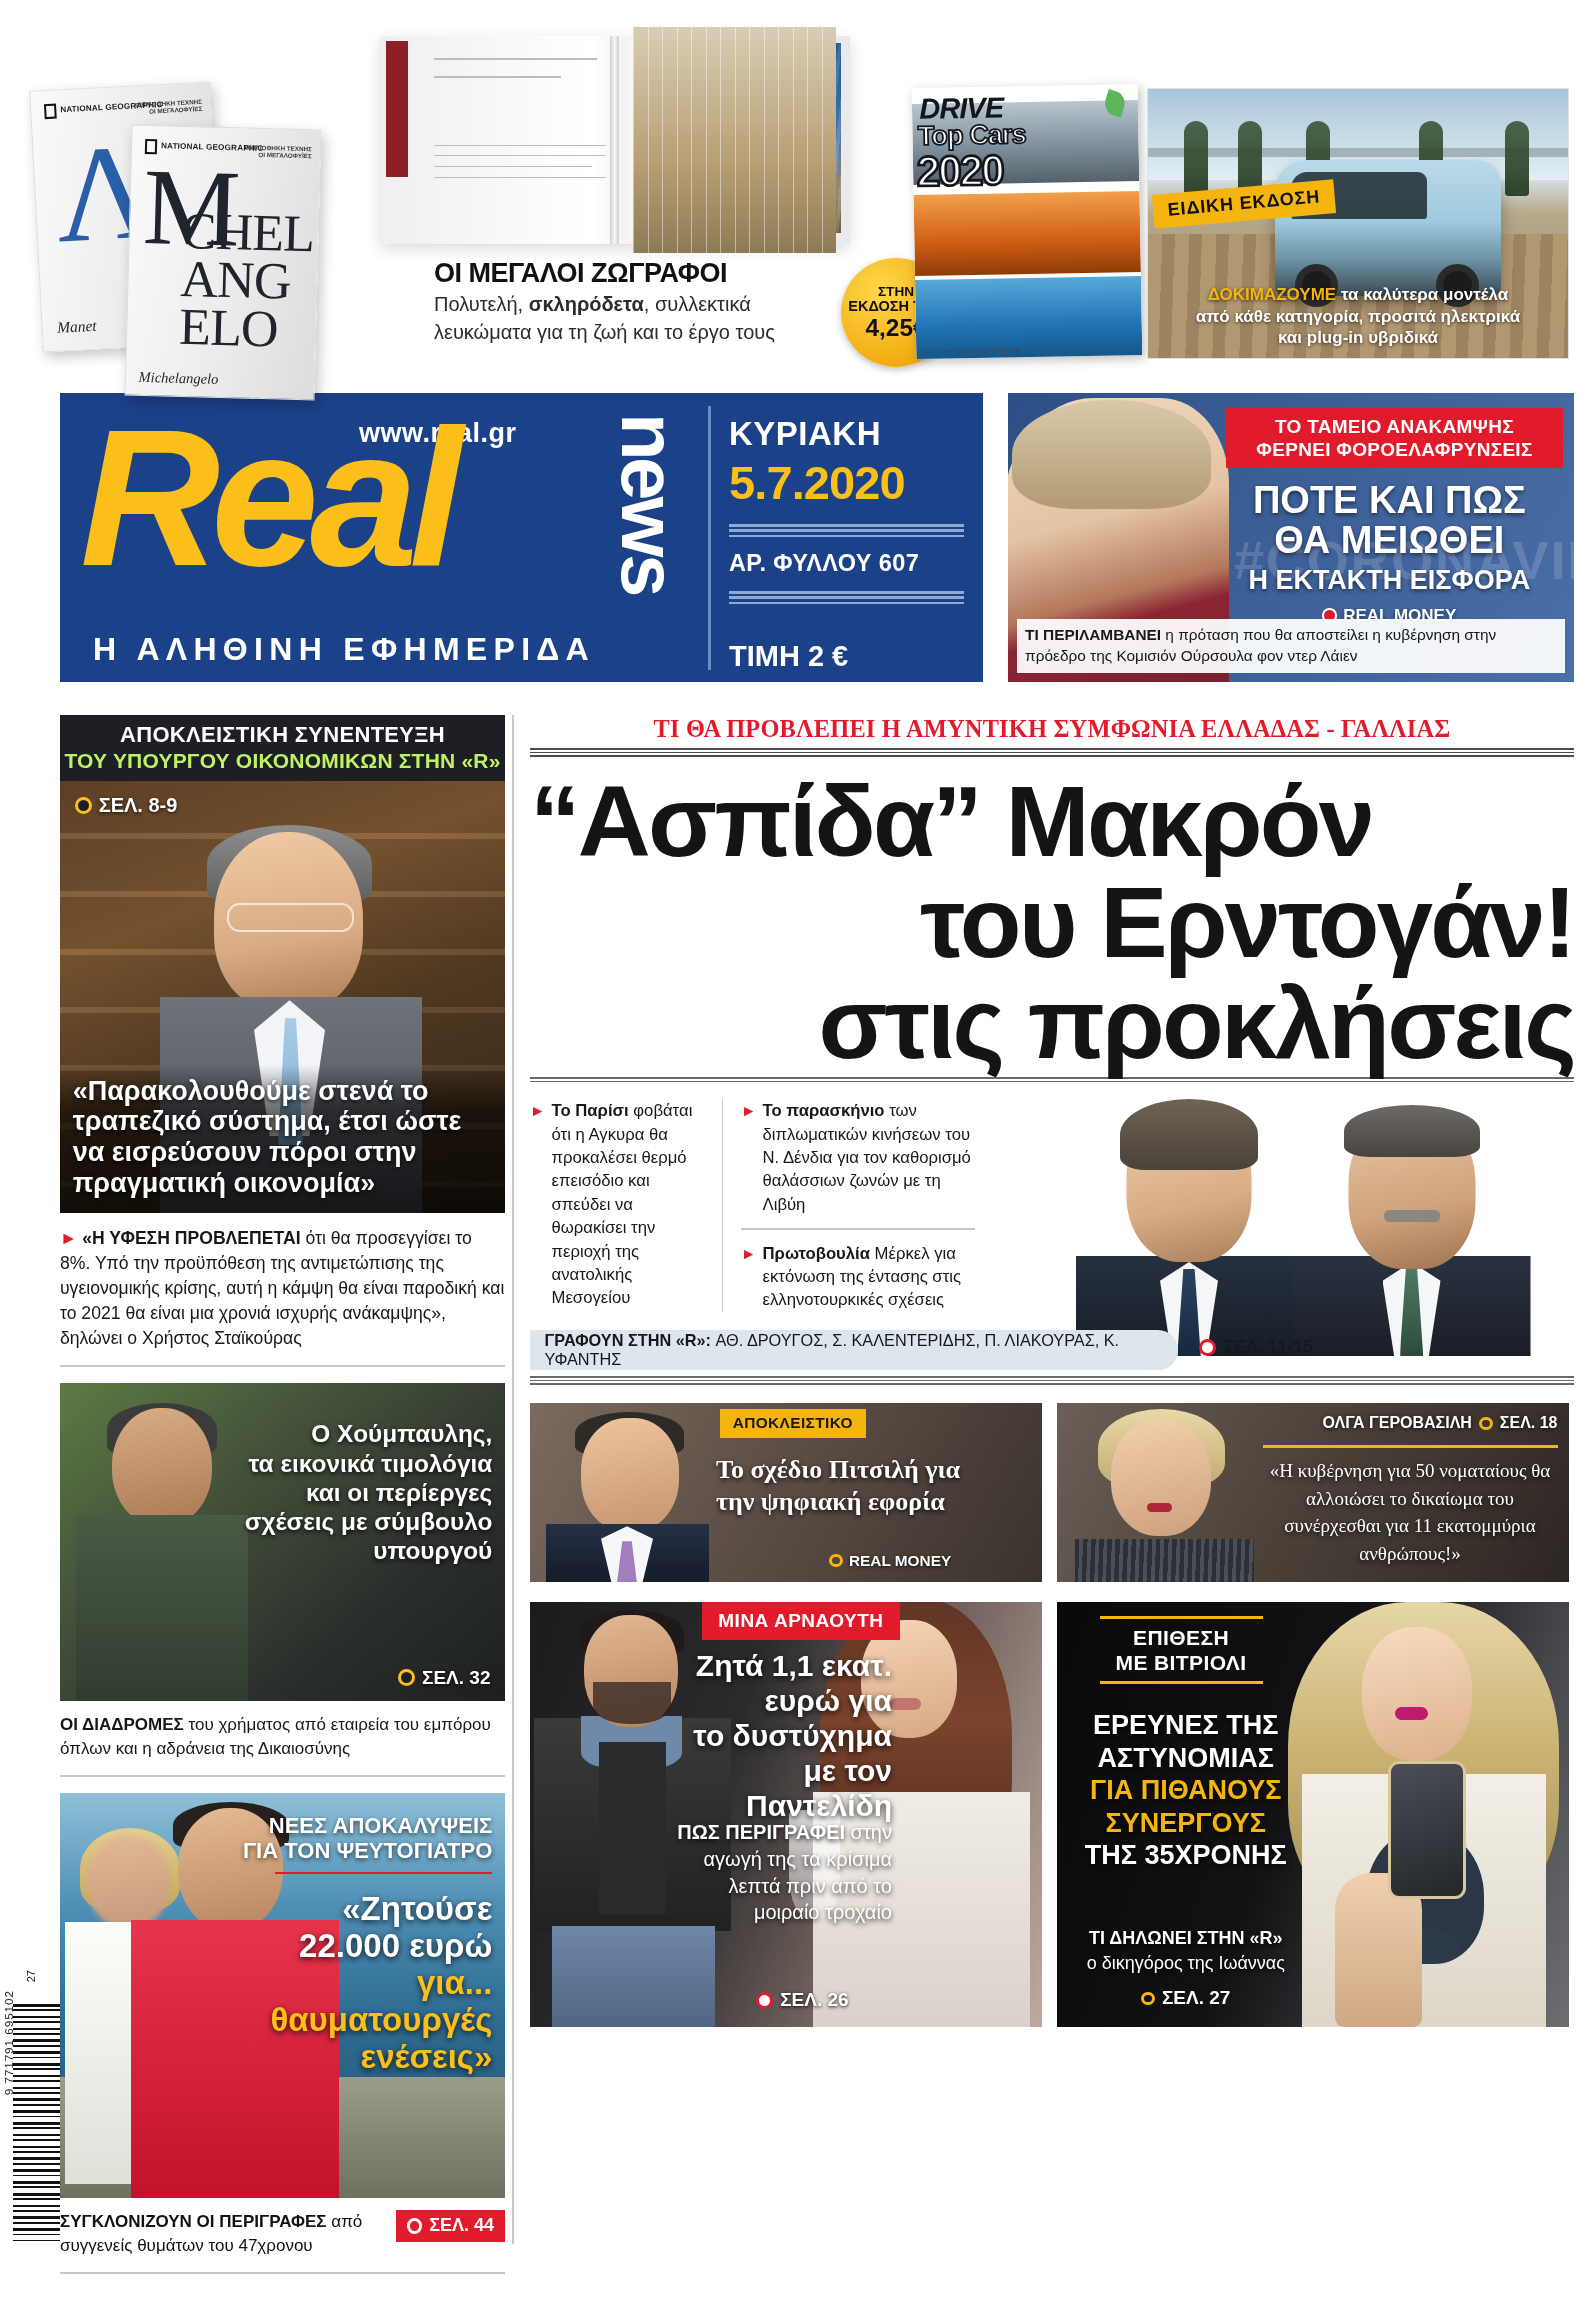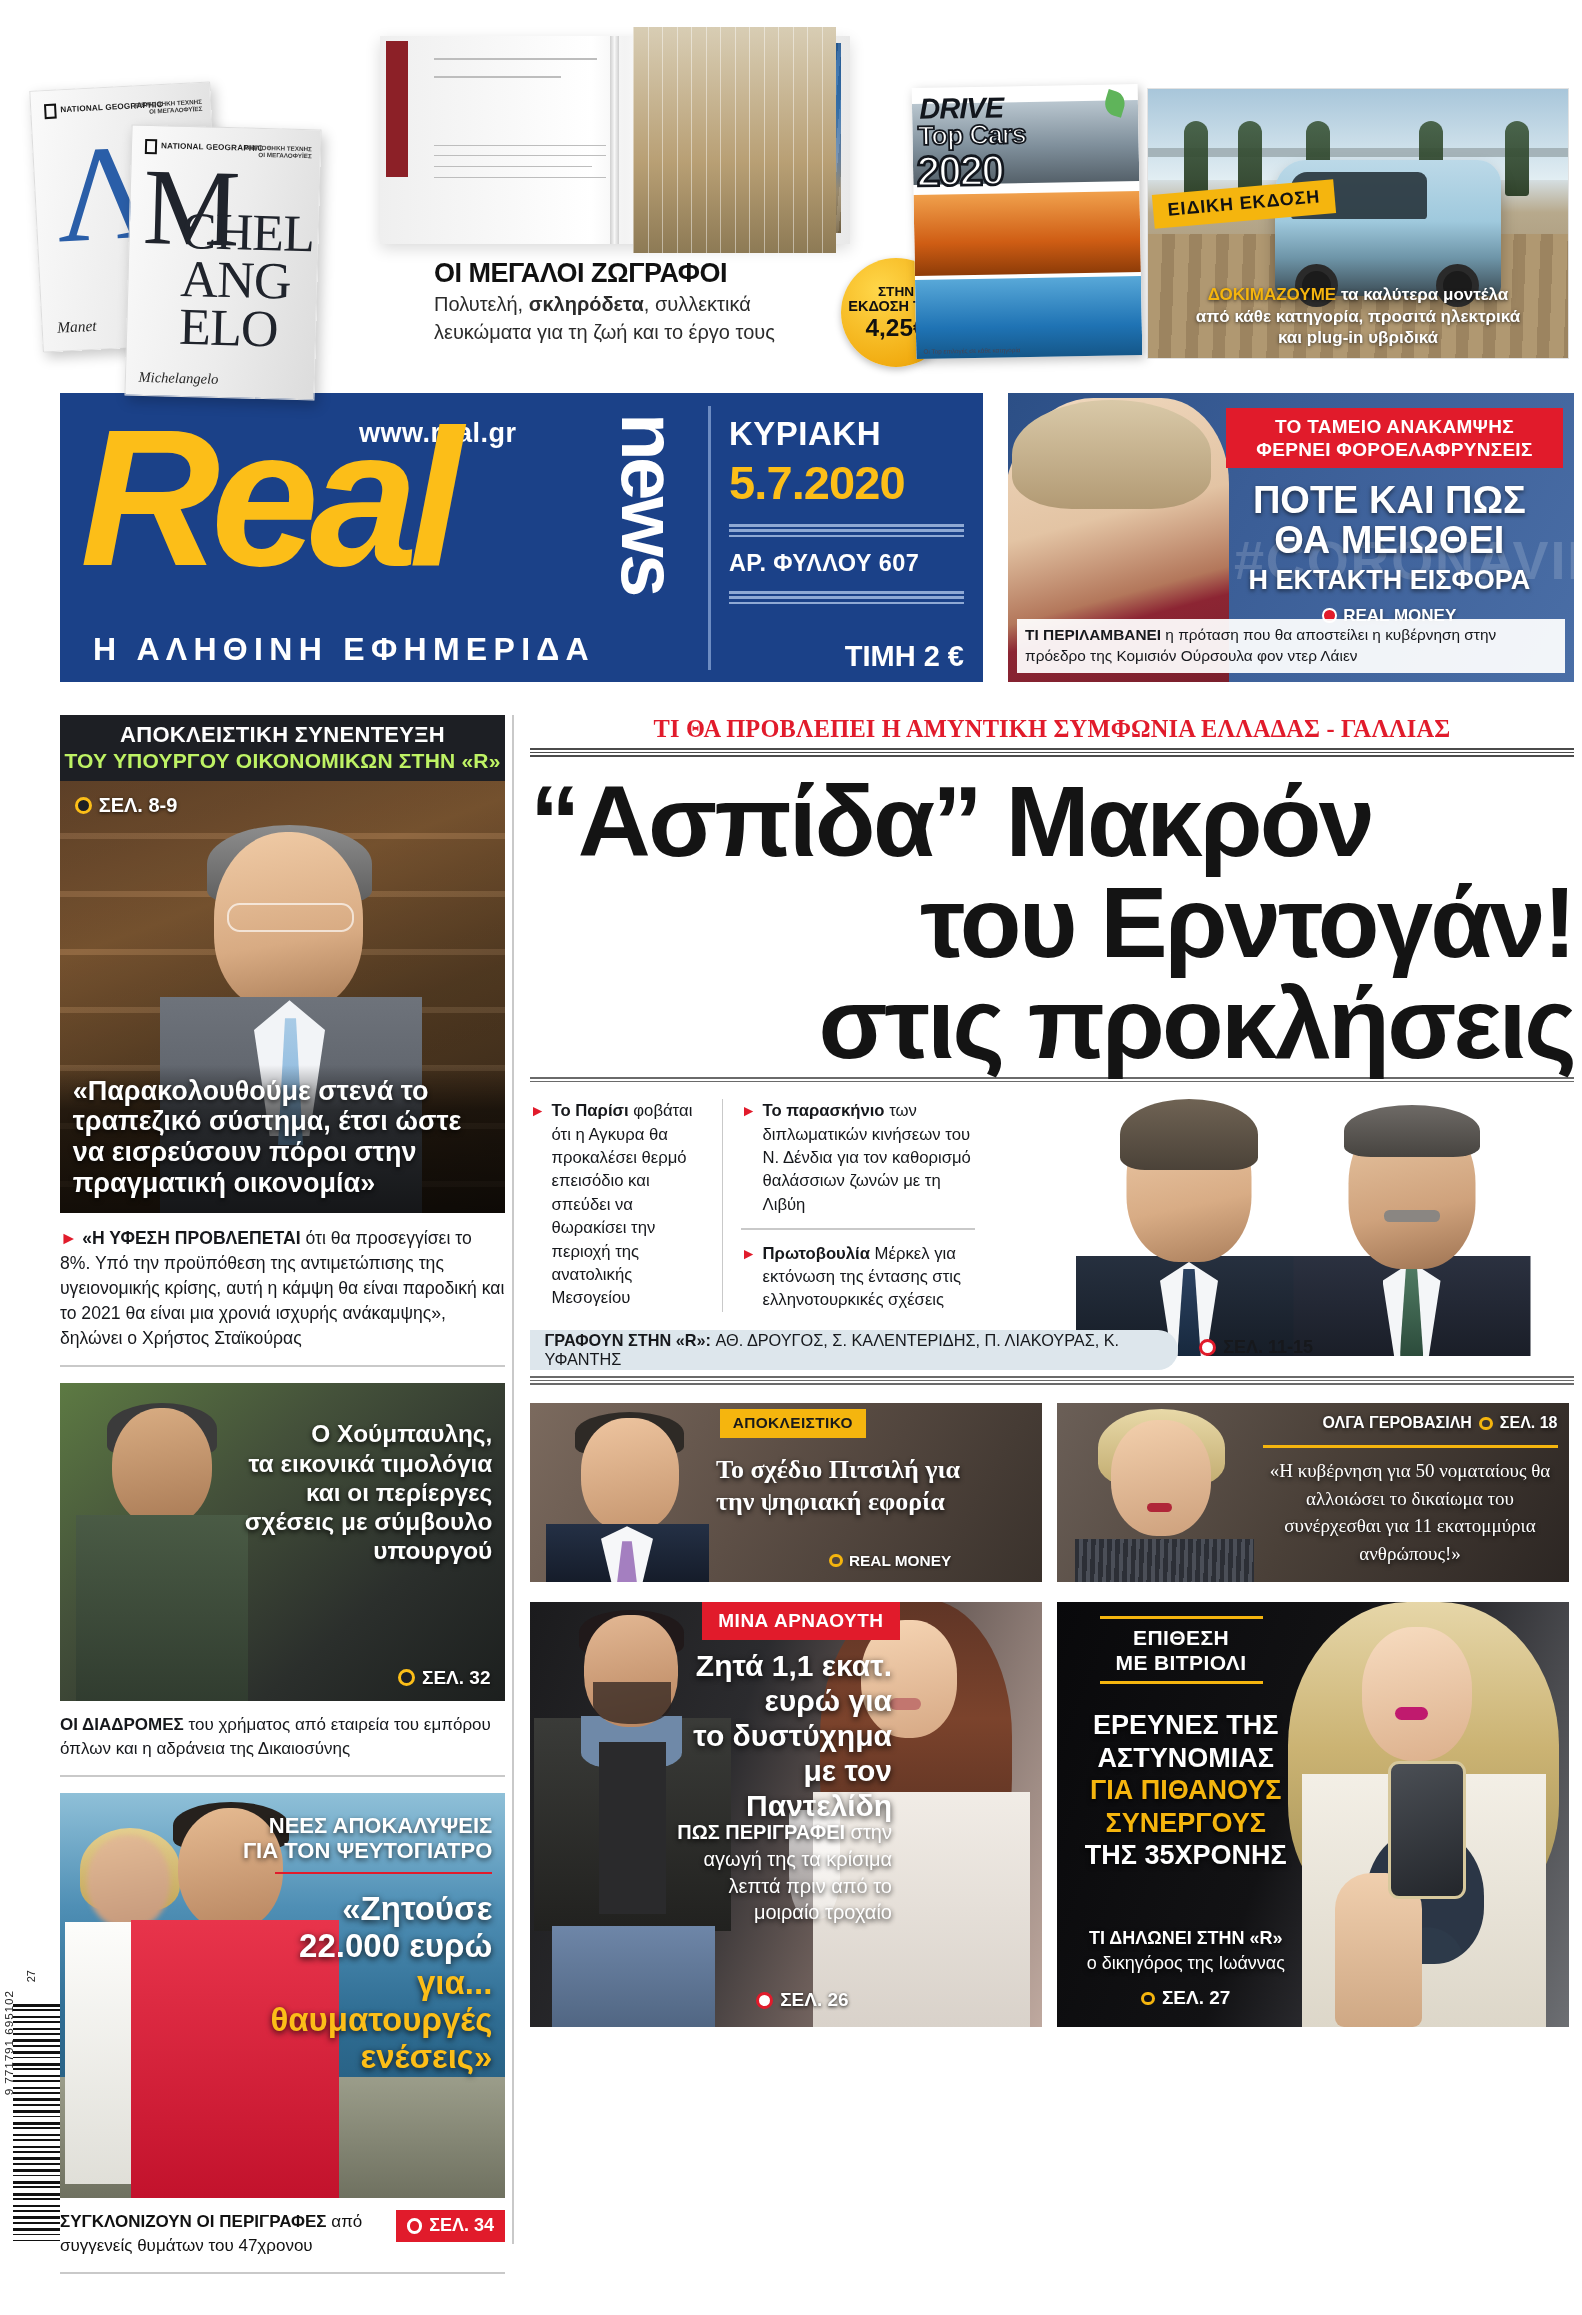--- a/index.html
+++ b/index.html
@@ -96,21 +96,21 @@
                writing-mode:vertical-rl; letter-spacing:-3.6px; line-height:.9; }
   .logo-url { position:absolute; left:299px; top:25px; font-size:27px; font-weight:800; color:#fff; letter-spacing:0.5px;}
   .logo-sub { position:absolute; left:33px; bottom:14.5px; font-size:32px; font-weight:800; color:#fff; letter-spacing:6.3px;}
   .mh-div { position:absolute; left:648px; top:12.7px; width:2.7px; height:264px; background:#6d8cc2; }
   .mh-right { position:absolute; left:669px; top:22px; width:235px; }
   .mh-day { font-size:33px; font-weight:800; color:#fff; letter-spacing:0.5px; }
   .mh-date { font-size:47px; font-weight:800; color:#fcbe18; letter-spacing:-0.9px; margin-top:1.8px;}
   .mh-rule { margin:14.5px 0 12.7px 0; height:12.7px;
              background:repeating-linear-gradient(180deg,#8fa9d4 0 2.7px, #1b4188 2.7px 5.4px); }
   .mh-issue { font-size:23.5px; font-weight:800; color:#fff; letter-spacing:0.4px;}
-  .mh-price { font-size:29px; font-weight:800; color:#fcbe18; margin-top:36px;text-align:right;}
+  .mh-price { font-size:29px; font-weight:800; color:#fcbe18; margin-top:36px;}
   .mh-price span { color:#fff; }
 
   
   .vdl { position:absolute; left:1008px; top:393px; width:566px; height:289px; overflow:hidden;
          background:linear-gradient(120deg,#2c4f86 0%,#3a5d96 40%,#4a6ea6 100%); }
   .vdl-face { position:absolute; left:-5.4px; top:5.4px; width:226px; height:286px;
               background:linear-gradient(165deg,#f0d9bf 0%,#e3c4a4 42%,#b3775b 66%,#8c2533 74%,#7a1f2c 100%);
               border-radius:40% 30% 0 0; }
   .vdl-hair { position:absolute; left:9px; top:1.8px; width:199px; height:109px;
               background:linear-gradient(180deg,#d9c9a8,#b29a74); border-radius:50% 50% 30% 30%;}
@@ -598,21 +598,21 @@
         <div class="y">θαυματουργές</div>
         <div class="y">ενέσεις»</div>
       </div>
     </div>
     <div class="fkfoot">
       <div class="t">
         <b>ΣΥΓΚΛΟΝΙΖΟΥΝ ΟΙ ΠΕΡΙΓΡΑΦΕΣ</b><span> από συγγενείς θυμάτων του 47χρονου</span>
       </div>
       <div class="sel-red">
         <span class="dot-w"></span>
-        <span>ΣΕΛ. 34</span>
+        <span>ΣΕΛ. 44</span>
       </div>
     </div>
     <div class="hr-thin"></div>
   </div>
 
   <div class="barcode"></div>
   <div class="bcnum">9 771791 695102</div>
   <div class="bcnum2">27</div>
 
   <div class="col-main">

